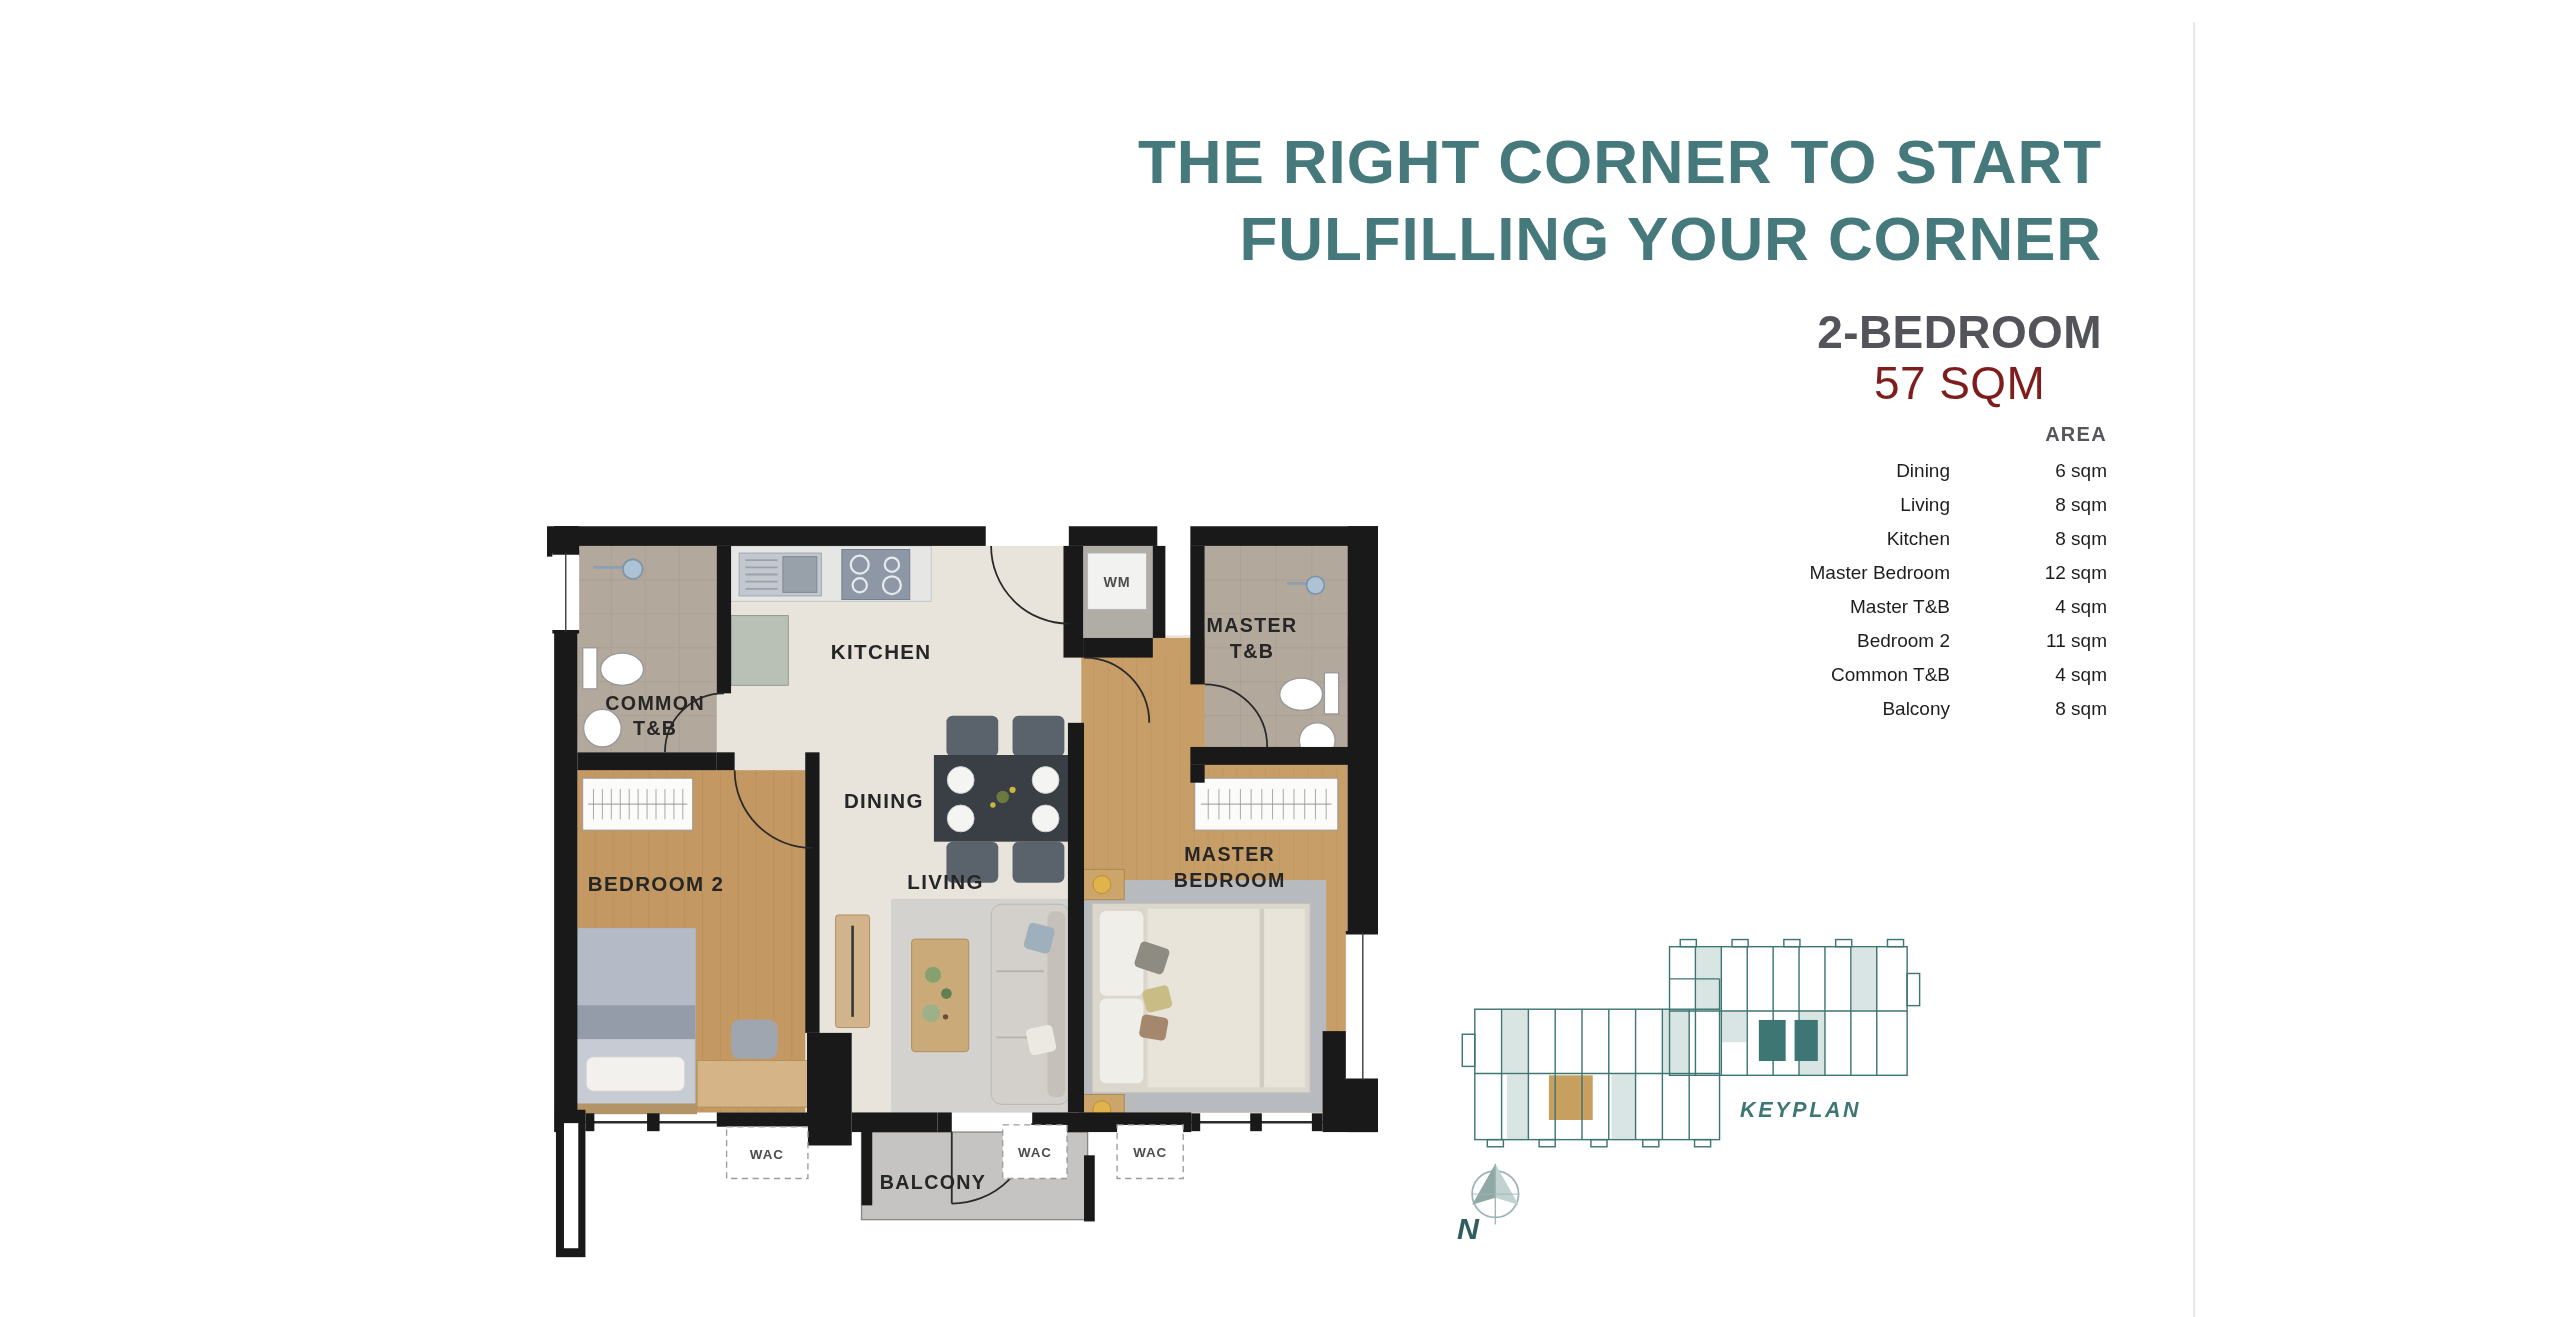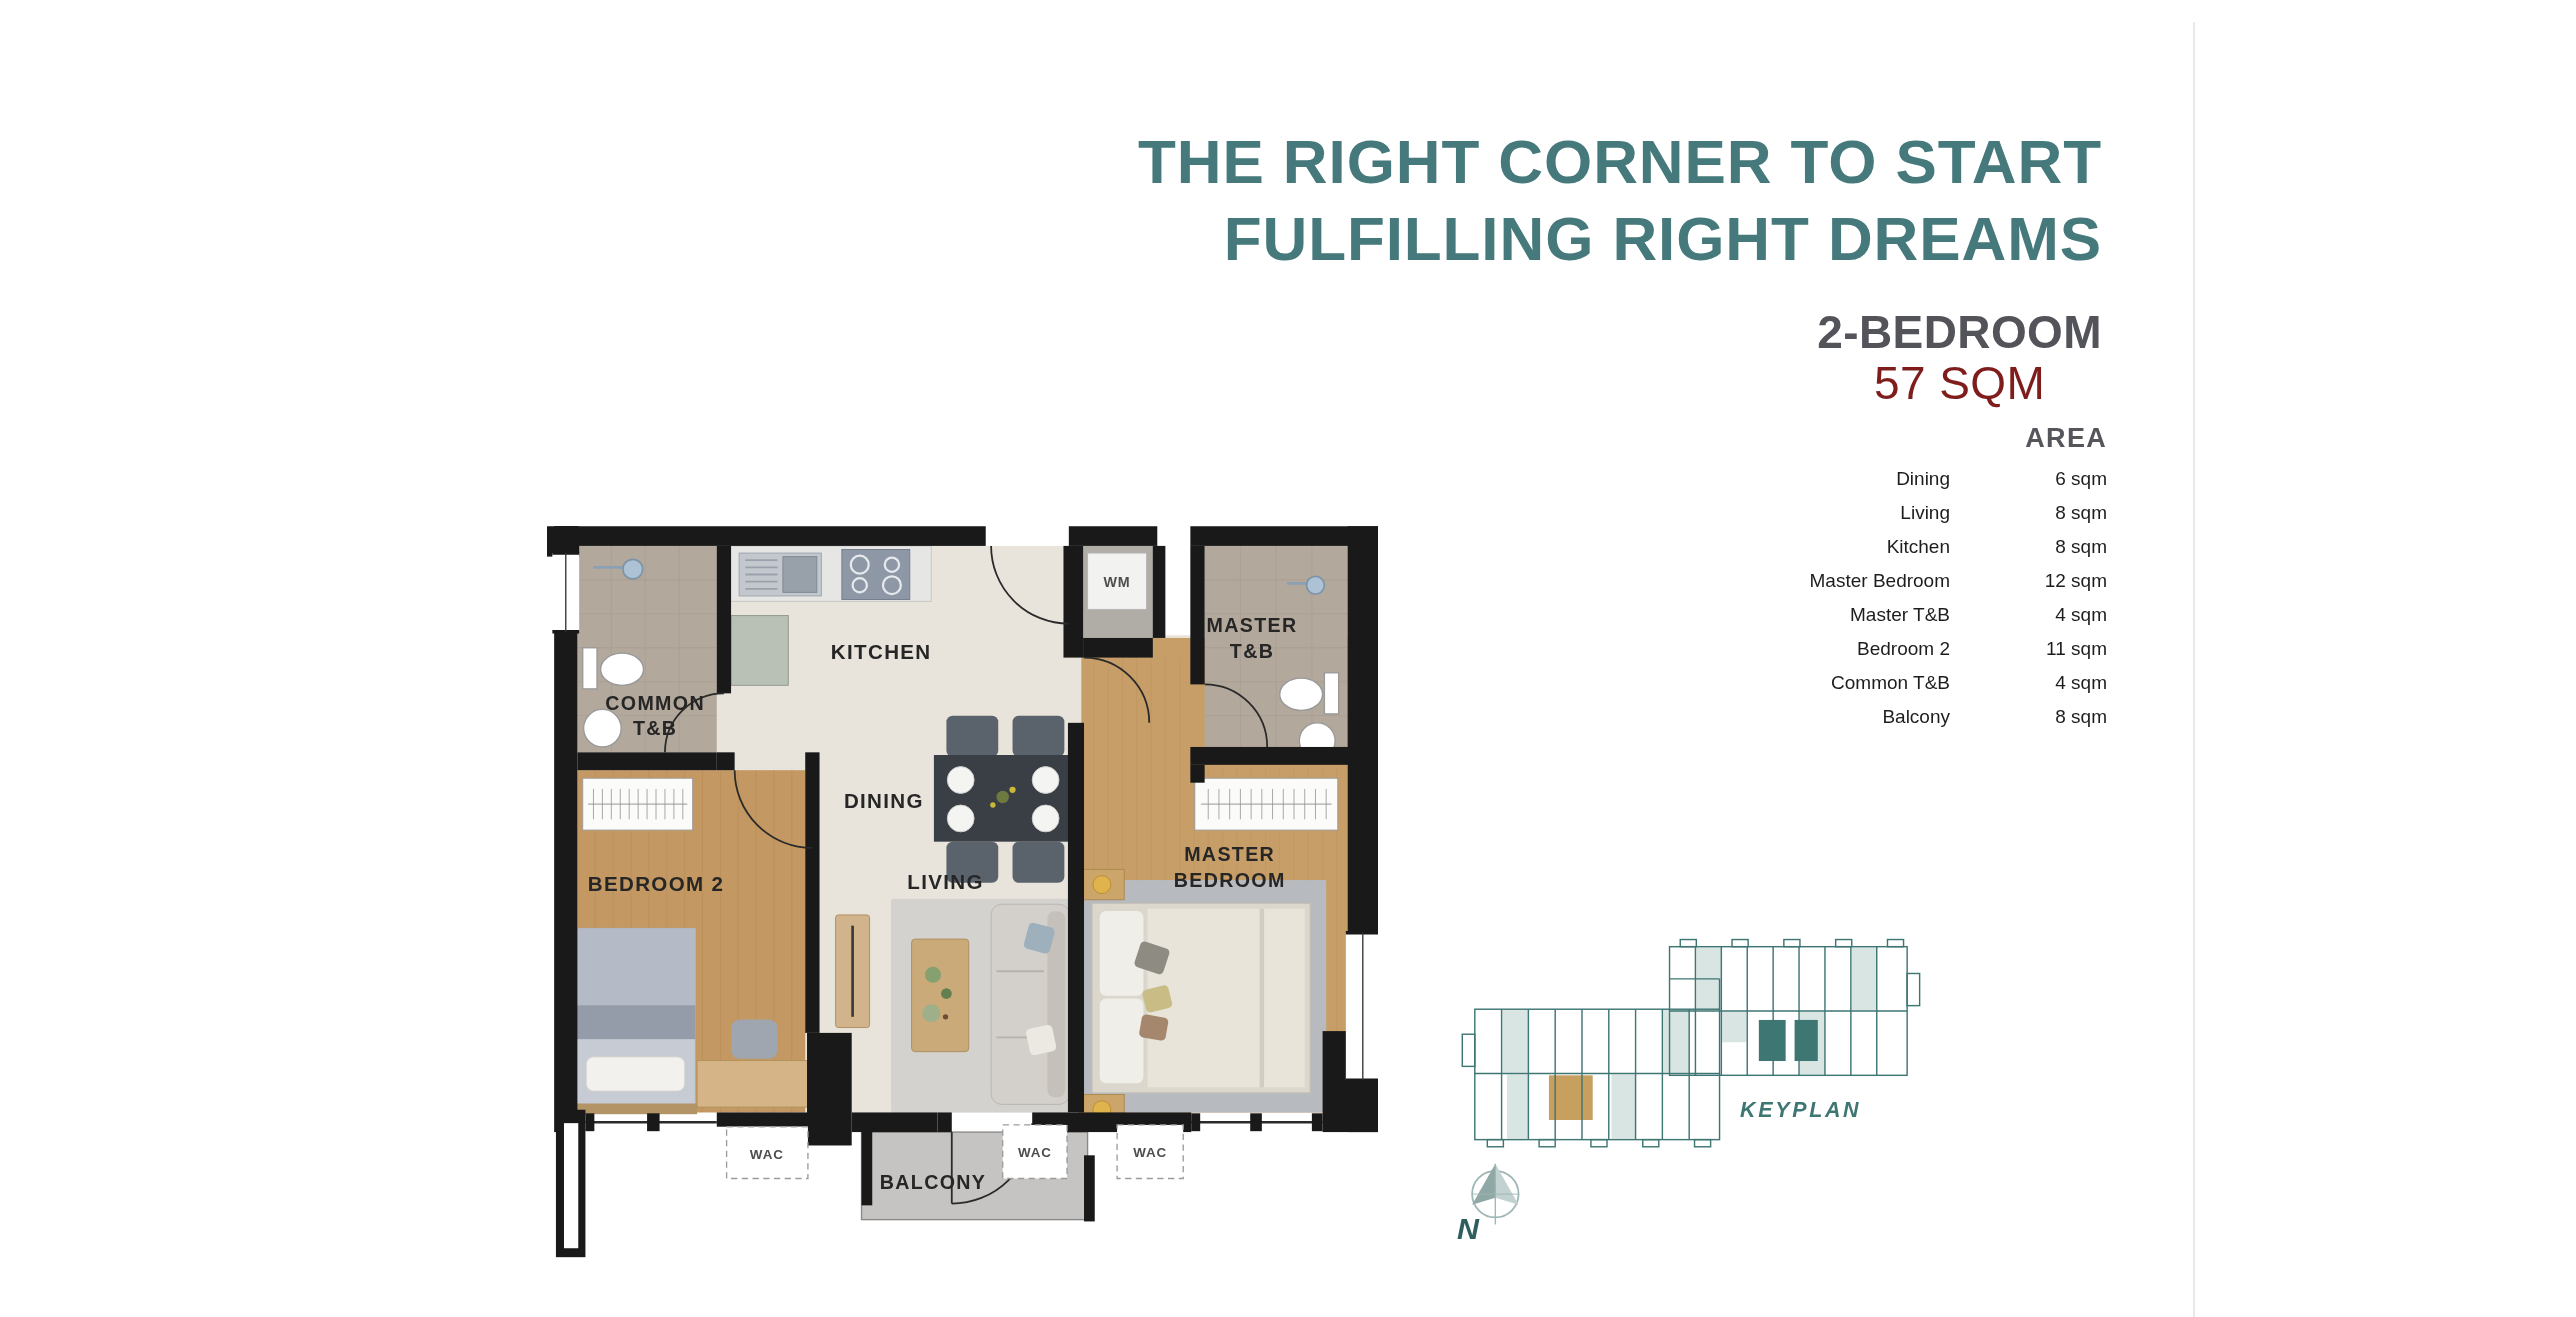--- a/index.html
+++ b/index.html
@@ -5,21 +5,21 @@
   html,body{margin:0;padding:0;background:#ffffff;}
   .canvas{position:relative;width:2576px;height:1317px;background:#ffffff;overflow:hidden;
           font-family:"Liberation Sans",sans-serif;}
   .divider{position:absolute;left:2193px;top:22.3px;width:1.8px;height:1295px;background:#e8e8e8;}
   .title-block{position:absolute;top:123px;right:474px;text-align:right;
                font-size:62px;font-weight:800;line-height:77px;letter-spacing:0.9px;color:#45797b;}
   .subtitle-block{position:absolute;top:307px;right:474px;text-align:center;line-height:51px;margin-left:8px;}
   .unit-type{font-size:46px;font-weight:800;color:#53535a;letter-spacing:0.4px;}
   .unit-size{font-size:46px;font-weight:500;color:#7f1d1d;letter-spacing:0.4px;}
   .area-block{position:absolute;top:423px;right:469px;text-align:right;}
-  .area-heading{font-size:27px;font-weight:800;color:#55555c;letter-spacing:1.3px;margin-bottom:14.3px;}
+  .area-heading{font-size:20px;font-weight:800;color:#55555c;letter-spacing:1.3px;margin-bottom:14.3px;}
   .area-row{display:flex;justify-content:flex-end;align-items:baseline;height:34px;
             font-size:19px;color:#1d1d1d;}
   .area-row .al{text-align:right;}
   .area-row .av{width:118px;text-align:right;margin-left:39px;}
   .planwrap{position:absolute;left:547px;top:526px;width:831px;height:735px;}
   .keywrap{position:absolute;left:1448px;top:934px;width:661px;height:313px;font-style:italic;}
   svg text{font-family:"Liberation Sans",sans-serif;}
   .room-label{font-weight:700;fill:#262626;letter-spacing:1.5px;}
   .small-label{font-weight:600;fill:#4e4e4e;letter-spacing:1px;}
   .key-label{font-weight:600;fill:#3e7673;letter-spacing:3px;}
@@ -27,21 +27,21 @@
 </style>
 </head>
 <body>
 
 <div class="canvas">
 
   <div class="divider"></div>
 
   <div class="title-block">
     <div>THE RIGHT CORNER TO START</div>
-    <div>FULFILLING RIGHT DREAMS</div>
+    <div>FULFILLING YOUR CORNER</div>
   </div>
 
   <div class="subtitle-block">
     <div class="unit-type">2-BEDROOM</div>
     <div class="unit-size">57 SQM</div>
   </div>
 
   <div class="area-block">
     <div class="area-heading">AREA</div>
     <div class="area-row">

